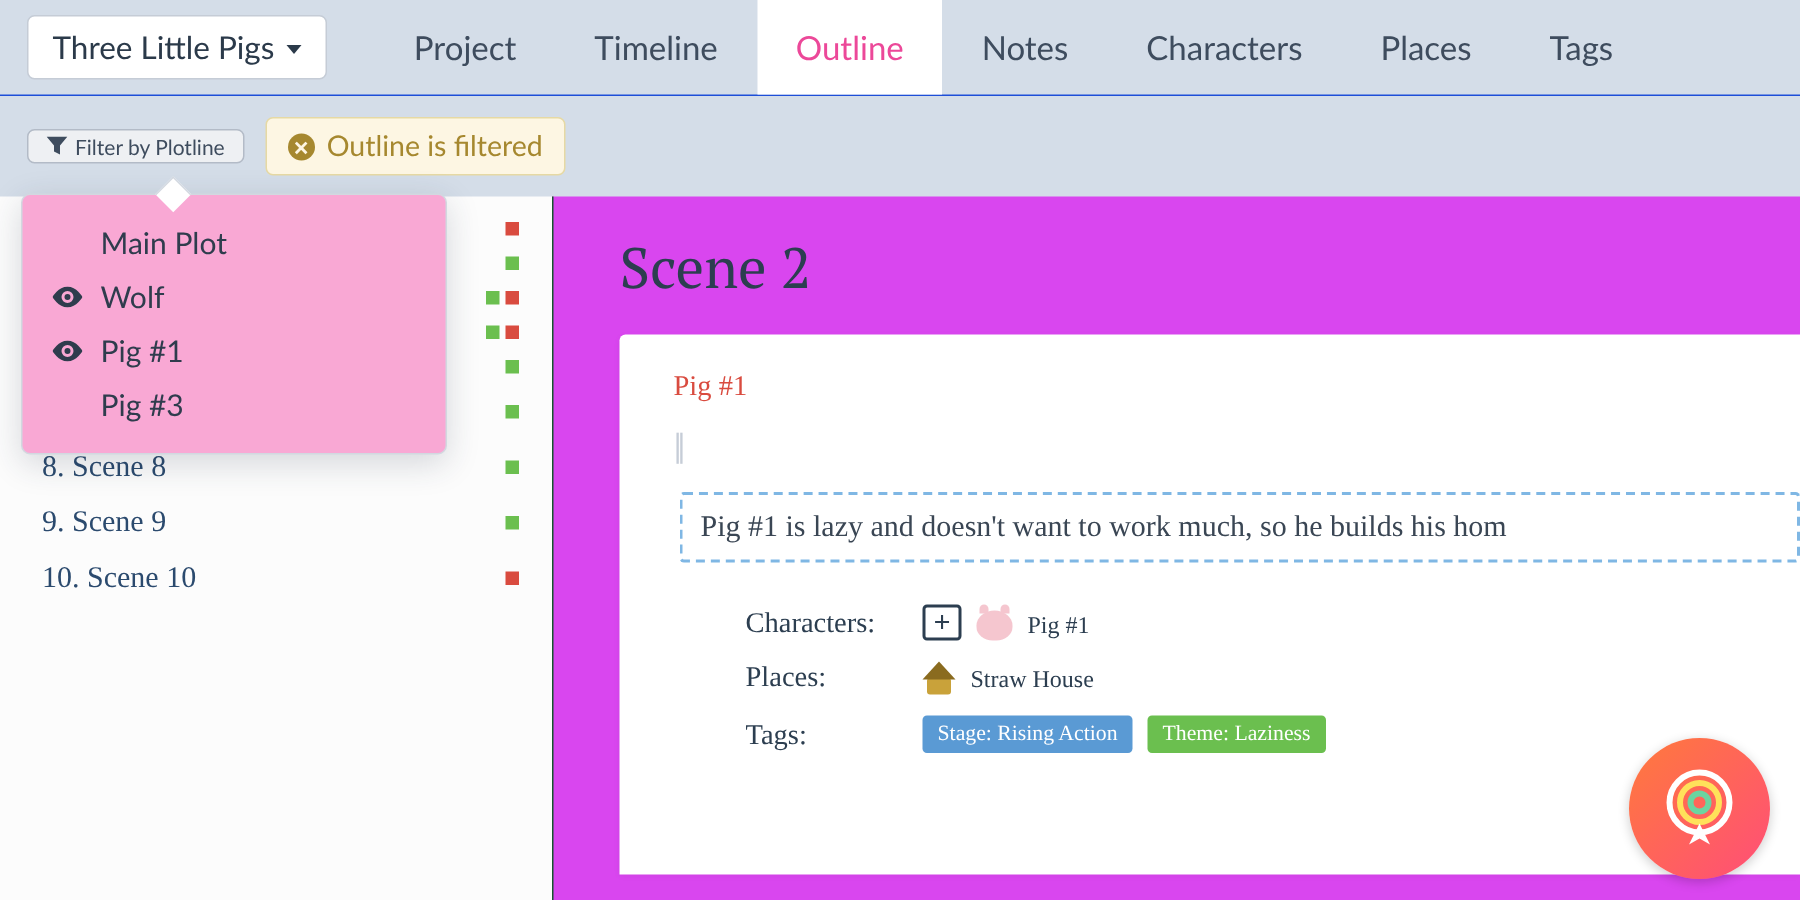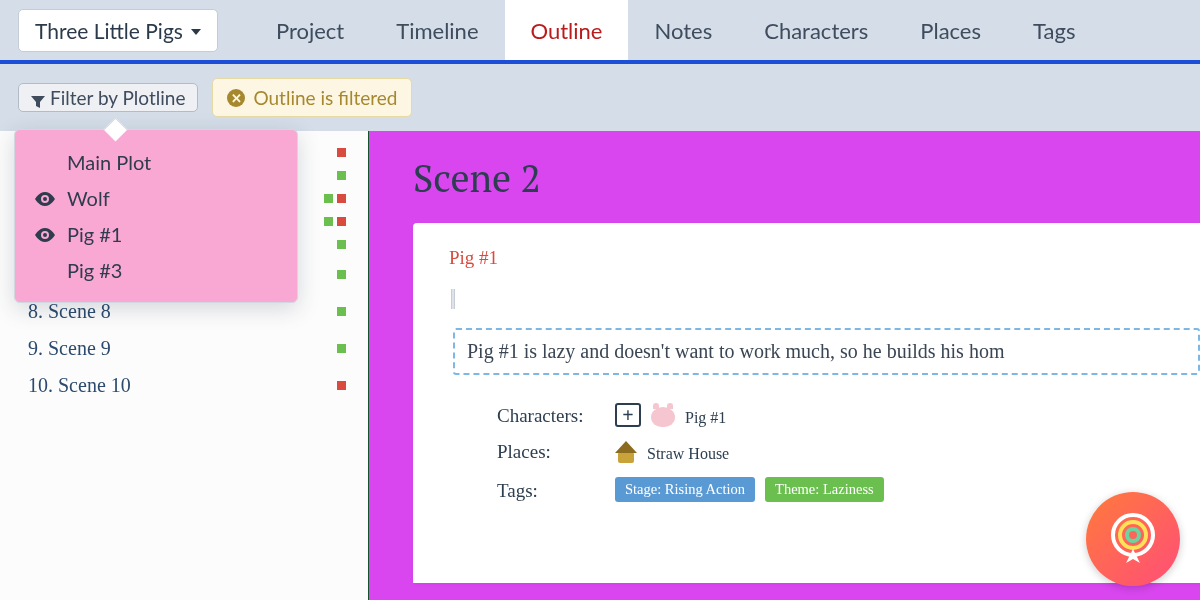--- a/index.html
+++ b/index.html
@@ -9,21 +9,21 @@
     width: 1200px;
     height: 600px;
     overflow: hidden;
     position: relative;
   }
   .topbar {
     display: flex;
     align-items: center;
     background: #d4dde8;
     height: 64px;
-    border-bottom: 4px solid #1d4ed8;
+    border-bottom: 1px solid #1d4ed8;
   }
   .project-dd {
     margin-left: 18px;
     background: #fff;
     border: 1px solid #c5ccd6;
     border-radius: 5px;
     padding: 8px 16px;
     font-size: 21px;
     color: #2b3a4a;
     display: flex;
@@ -42,34 +42,34 @@
   .tab {
     padding: 0 26px;
     display: flex;
     align-items: center;
     font-size: 22px;
     color: #3e4c5e;
     cursor: pointer;
   }
   .tab.active {
     background: #fff;
-    color: #b91c1c;
+    color: #ec4899;
   }
   .toolbar {
     display: flex;
     align-items: center;
     padding: 14px 18px;
     gap: 14px;
   }
   .filter-btn {
     background: #eef0f3;
     border: 1px solid #b3bbc7;
     border-radius: 5px;
     padding: 2px 12px;
-    font-size: 19px;
+    font-size: 14px;
     color: #3e4c5e;
     display: flex;
     align-items: center;
     gap: 5px;
     cursor: pointer;
   }
   .funnel-icon {
     width: 14px; height: 14px;
     display: inline-block;
   }

